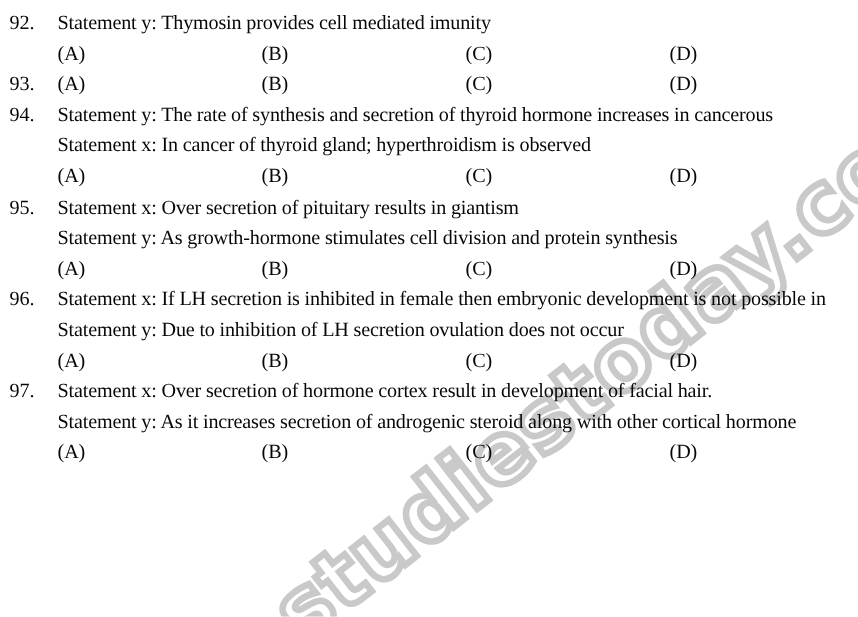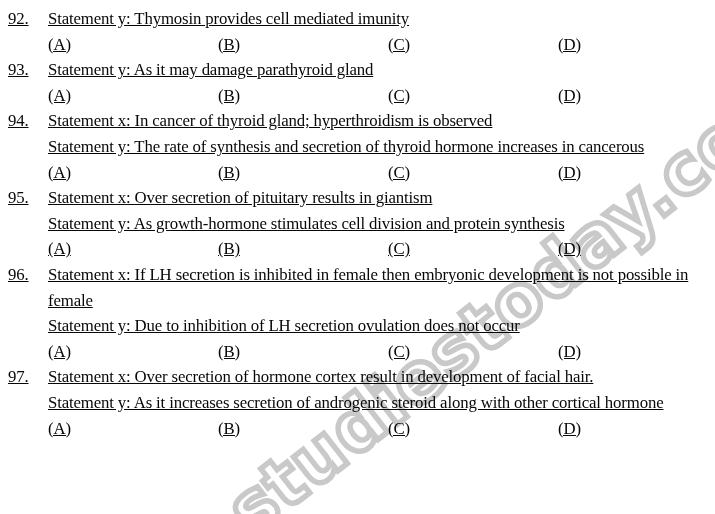--- a/index.html
+++ b/index.html
@@ -26,21 +26,20 @@
     pointer-events: none;
   }
   .content {
     position: relative;
     z-index: 1;
     padding: 6px 0 0 8px;
   }
   .q-row {
     display: flex;
     align-items: flex-start;
-    text-decoration: underline;
   }
   .q-num {
     flex: 0 0 40px;
     width: 40px;
   }
   .q-body {
     flex: 1 1 auto;
     min-width: 0;
   }
   .q-line {
@@ -72,34 +71,33 @@
             <div class="option">(A)</div>
             <div class="option">(B)</div>
             <div class="option">(C)</div>
             <div class="option">(D)</div>
           </div>
         </div>
       </div>
       <div class="q-row">
         <div class="q-num">93.</div>
         <div class="q-body">
-          <div class="q-line">Statement y: As it may damage parathyroid gland</div>
           <div class="options-row">
             <div class="option">(A)</div>
             <div class="option">(B)</div>
             <div class="option">(C)</div>
             <div class="option">(D)</div>
           </div>
         </div>
       </div>
       <div class="q-row">
         <div class="q-num">94.</div>
         <div class="q-body">
+          <div class="q-line">Statement y: The rate of synthesis and secretion of thyroid hormone increases in cancerous</div>
           <div class="q-line">Statement x: In cancer of thyroid gland; hyperthroidism is observed</div>
-          <div class="q-line">Statement y: The rate of synthesis and secretion of thyroid hormone increases in cancerous</div>
           <div class="options-row">
             <div class="option">(A)</div>
             <div class="option">(B)</div>
             <div class="option">(C)</div>
             <div class="option">(D)</div>
           </div>
         </div>
       </div>
       <div class="q-row">
         <div class="q-num">95.</div>
@@ -111,21 +109,20 @@
             <div class="option">(B)</div>
             <div class="option">(C)</div>
             <div class="option">(D)</div>
           </div>
         </div>
       </div>
       <div class="q-row">
         <div class="q-num">96.</div>
         <div class="q-body">
           <div class="q-line">Statement x: If LH secretion is inhibited in female then embryonic development is not possible in</div>
-          <div class="q-line">female</div>
           <div class="q-line">Statement y: Due to inhibition of LH secretion ovulation does not occur</div>
           <div class="options-row">
             <div class="option">(A)</div>
             <div class="option">(B)</div>
             <div class="option">(C)</div>
             <div class="option">(D)</div>
           </div>
         </div>
       </div>
       <div class="q-row">

